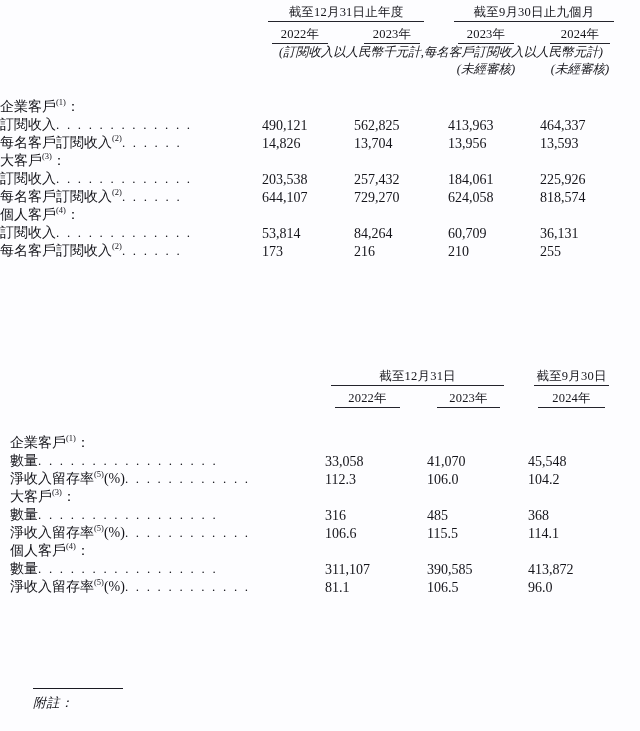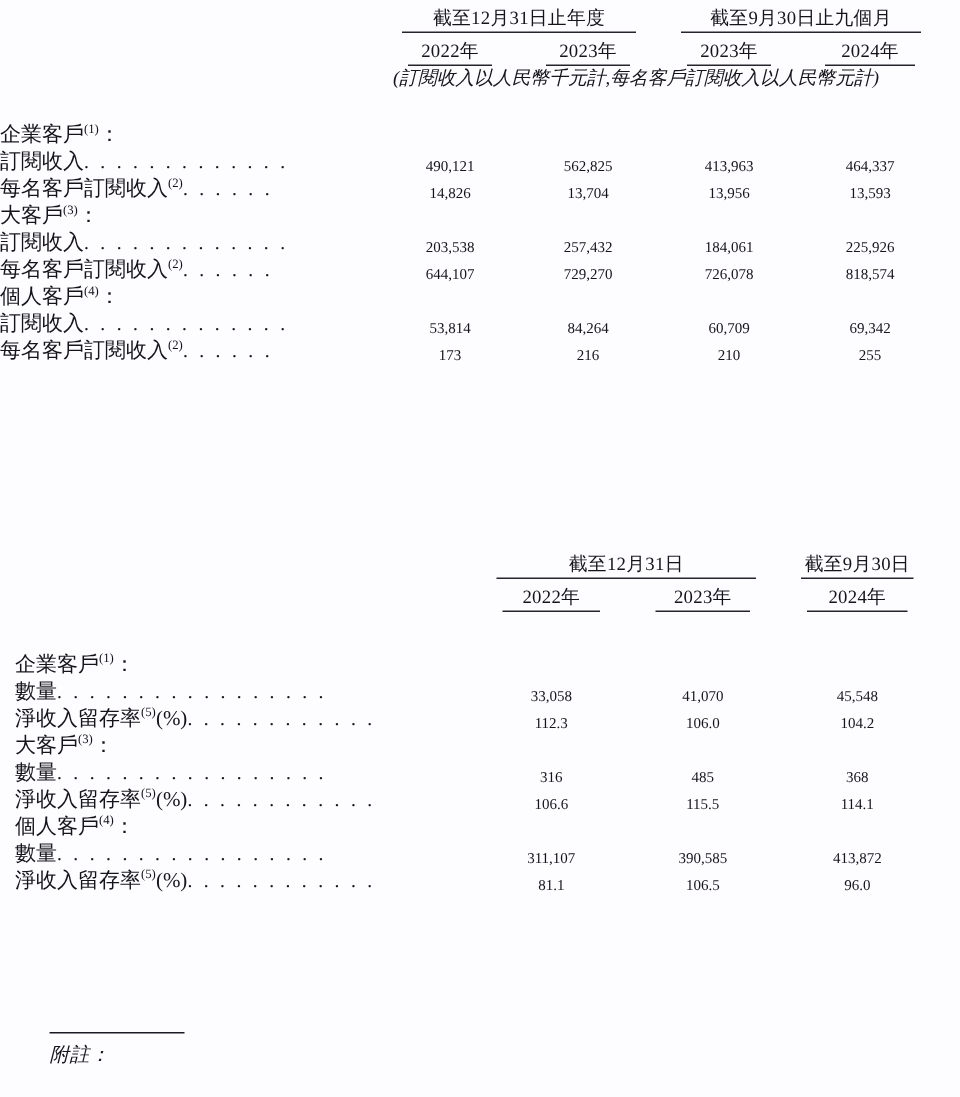--- a/index.html
+++ b/index.html
@@ -59,20 +59,21 @@
   .yr-rule {
     height: 1px;
     background: #24242c;
     margin: 0 10px 0 10px;
   }
   .spacer-col { width: 18px; }
 
   .unit-note {
     font-style: italic;
     font-size: 12.5px;
+    text-align: center;
     white-space: nowrap;
     padding-top: 8px;
   }
   .unaudited {
     font-style: italic;
     font-size: 12.5px;
     text-align: center;
     white-space: nowrap;
     padding-top: 5px;
   }
@@ -91,22 +92,22 @@
     padding-left: 22px;
     padding-top: 6px;
     padding-bottom: 1px;
     overflow: hidden;
   }
   .leader {
     letter-spacing: 2.2px;
     font-size: 13px;
   }
   .num {
-    text-align: center;
-    font-size: 10px;
+    text-align: left;
+    font-size: 14px;
     white-space: nowrap;
     padding-top: 6px;
     padding-bottom: 1px;
     padding-right: 10px;
     font-variant-numeric: lining-nums;
     font-family: Liberation Serif, serif;
   }
   sup {
     font-size: 8.5px;
     vertical-align: super;
@@ -213,20 +214,31 @@
               <div class="yr-rule"></div>
             </td>
         <td></td>
       </tr>
 
       <tr>
         <td></td>
         <td colspan="7" class="unit-note">(訂閱收入以人民幣千元計,每名客戶訂閱收入以人民幣元計)</td>
         <td></td>
       </tr>
+      <tr>
+        <td></td>
+        <td></td>
+        <td></td>
+        <td></td>
+        <td></td>
+        <td class="unaudited">(未經審核)</td>
+        <td></td>
+        <td class="unaudited">(未經審核)</td>
+        <td></td>
+      </tr>
 
       <tr>
         <td colspan="9" class="sect-label" style="padding-top:20px;"><span>企業客戶</span><sup>(1)</sup><span>：</span></td>
       </tr>
       <tr>
         <td class="item-label"><span>訂閱收入</span><sup></sup><span class="leader">. . . . . . . . . . . . .</span></td>
         <td class="num">490,121</td>
         <td></td>
         <td class="num">562,825</td>
         <td></td>
@@ -260,38 +272,38 @@
         <td></td>
         <td class="num">225,926</td>
         <td></td>
       </tr>
       <tr>
         <td class="item-label"><span>每名客戶訂閱收入</span><sup>(2)</sup><span class="leader">. . . . . .</span></td>
         <td class="num">644,107</td>
         <td></td>
         <td class="num">729,270</td>
         <td></td>
-        <td class="num">726,078</td>
+        <td class="num">624,058</td>
         <td></td>
         <td class="num">818,574</td>
         <td></td>
       </tr>
 
       <tr>
         <td colspan="9" class="sect-label"><span>個人客戶</span><sup>(4)</sup><span>：</span></td>
       </tr>
       <tr>
         <td class="item-label"><span>訂閱收入</span><sup></sup><span class="leader">. . . . . . . . . . . . .</span></td>
         <td class="num">53,814</td>
         <td></td>
         <td class="num">84,264</td>
         <td></td>
         <td class="num">60,709</td>
         <td></td>
-        <td class="num">69,342</td>
+        <td class="num">36,131</td>
         <td></td>
       </tr>
       <tr>
         <td class="item-label"><span>每名客戶訂閱收入</span><sup>(2)</sup><span class="leader">. . . . . .</span></td>
         <td class="num">173</td>
         <td></td>
         <td class="num">216</td>
         <td></td>
         <td class="num">210</td>
         <td></td>

